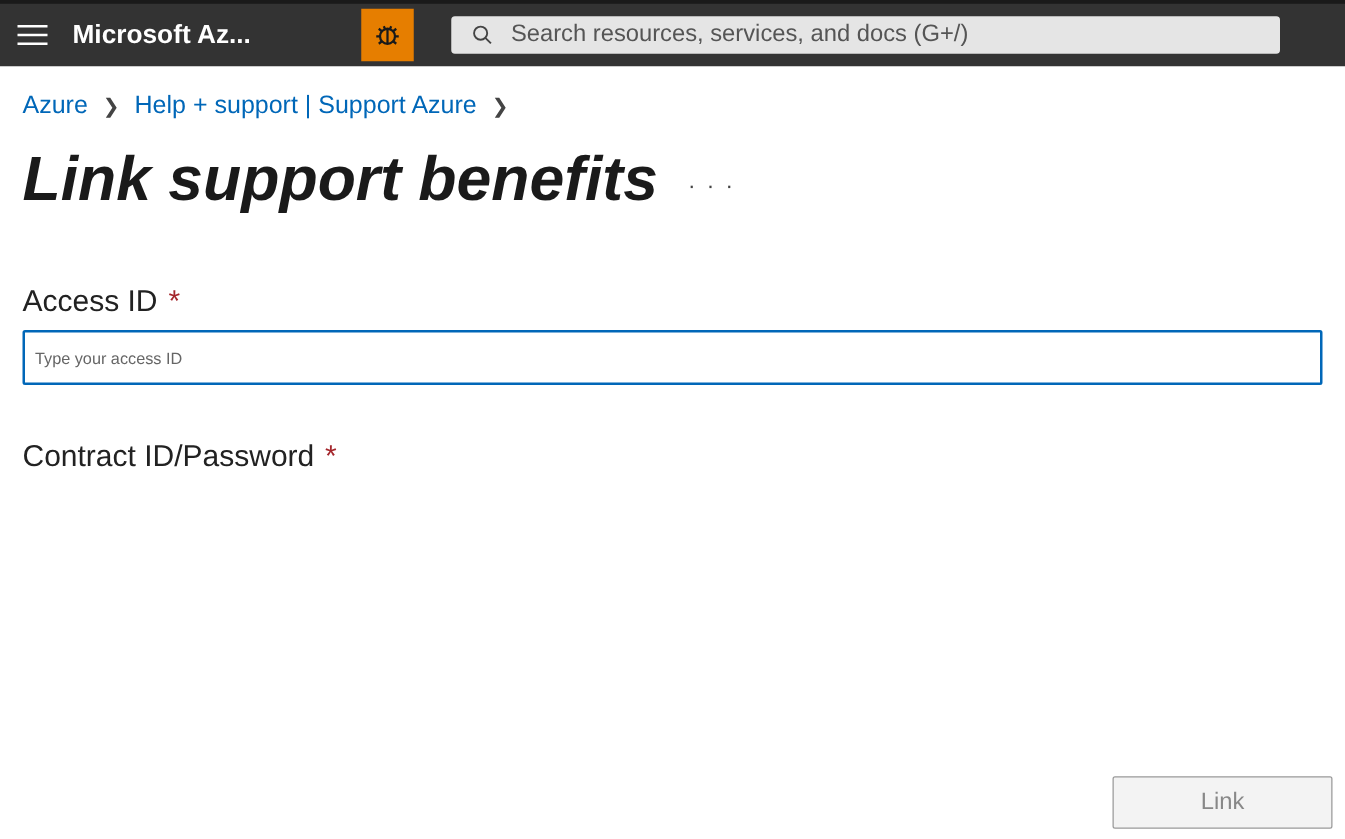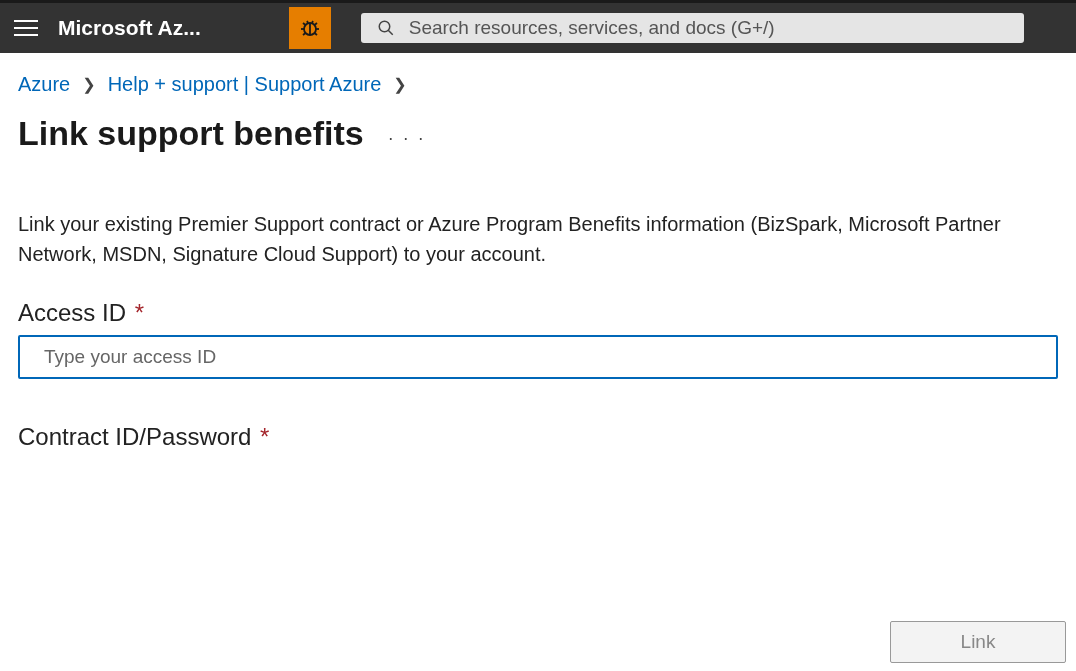--- a/index.html
+++ b/index.html
@@ -109,23 +109,24 @@
       color: #444;
       font-size: 16px;
     }
     .page-title-row {
       display: flex;
       align-items: center;
       gap: 24px;
       margin-bottom: 56px;
     }
     .page-title {
-      font-size: 34px;
+      font-size: 50px;
       font-weight: 600;
       color: #1a1a1a;
+      font-style: italic;
     }
     .more-dots {
       color: #444;
       font-size: 18px;
       letter-spacing: 2px;
       cursor: pointer;
       margin-top: 10px;
     }
     .description {
       font-size: 20px;
@@ -143,22 +144,22 @@
       margin-bottom: 8px;
     }
     .required {
       color: #a4262c;
       margin-left: 2px;
     }
     .form-input {
       width: 100%;
       height: 44px;
       border: 1px solid #888;
-      padding: 0 24px;
-      font-size: 19px;
+      padding: 0 8px;
+      font-size: 13px;
       color: #333;
       outline: none;
       border-radius: 2px;
     }
     .form-input.focused {
       border: 2px solid #0067b8;
     }
     .form-input::placeholder {
       color: #666;
     }
@@ -217,21 +218,20 @@
     <span class="chevron">❯</span>
     <a>Help + support | Support Azure</a>
     <span class="chevron">❯</span>
   </div>
 
   <div class="page-title-row">
     <h1 class="page-title">Link support benefits</h1>
     <span class="more-dots">· · ·</span>
   </div>
 
-  <p class="description">Link your existing Premier Support contract or Azure Program Benefits information (BizSpark, Microsoft Partner Network, MSDN, Signature Cloud Support) to your account.</p>
 
   <div class="form-group">
     <label class="form-label">
       <span>Access ID</span>
       <span class="required">*</span>
     </label>
     <input type="text" class="form-input focused" placeholder="Type your access ID" style="">
   </div>
 
   <div class="form-group">

